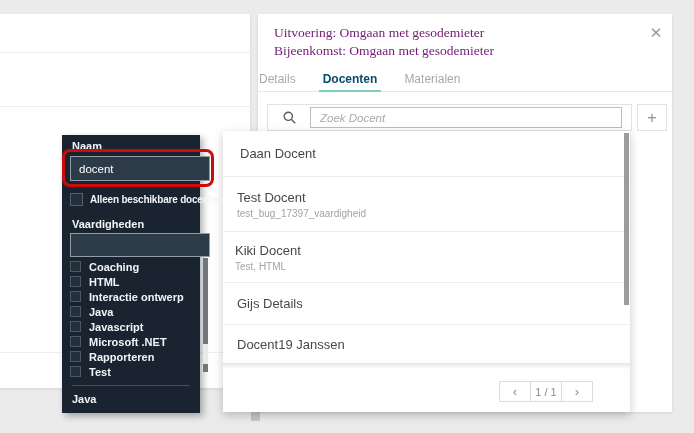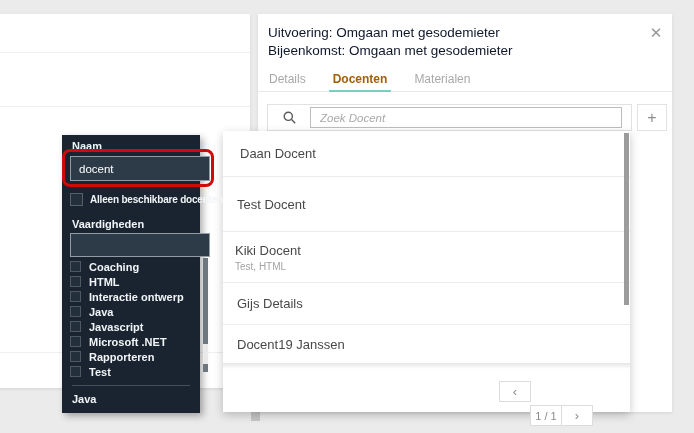--- a/index.html
+++ b/index.html
@@ -14,33 +14,33 @@
     background:#fff; box-shadow:0 1px 3px rgba(0,0,0,.10);
   }
   .left-card .hline { position:absolute; left:0; right:0; height:1px; background:#efefef; }
   .hline.l1 { top:38px; } .hline.l2 { top:92px; } .hline.l3 { top:338px; }
 
   
   .right-card {
     position:absolute; left:258px; top:14px; width:414px; height:398px;
     background:#fff; box-shadow:0 1px 3px rgba(0,0,0,.10);
   }
-  .dlg-header { position:absolute; left:10px; top:10px; font-size:13.5px; line-height:18px; color:#0f172a; }
+  .dlg-header { position:absolute; left:16px; top:10px; font-size:13.5px; line-height:18px; color:#701a75;font-family:Liberation Serif, serif; }
   .close-btn {
     position:absolute; right:5px; top:8px; width:22px; height:22px;
     display:flex; align-items:center; justify-content:center;
     color:#979797; font-size:15px; cursor:pointer;
   }
   .tabs-row {
     position:absolute; left:0; right:0; top:58px; height:19px;
-    border-bottom:1px solid #e8e8e8; padding-left:10px;
+    border-bottom:1px solid #e8e8e8; padding-left:0;
     display:flex; gap:25px; box-sizing:content-box;
   }
   .tab { position:relative; font-size:12px; color:#a8a8a8; padding:0 1px; cursor:pointer; white-space:nowrap; }
-  .tab.active { color:#a16207; font-weight:bold; }
+  .tab.active { color:#0c4a6e; font-weight:bold; }
   .tab.active::after {
     content:""; position:absolute; left:-3px; right:-3px; bottom:-1px; height:2px;
     background:#7ecdc1;
   }
   .search-box {
     position:absolute; left:9px; top:90px; width:365px; height:27px;
     border:1px solid #e2e2e2; box-sizing:border-box;
     display:flex; align-items:center; background:#fff;
   }
   .search-icon-cell { width:42px; display:flex; align-items:center; justify-content:center; cursor:pointer; }
@@ -81,21 +81,21 @@
   .flyout-scrollbar {
     position:absolute; right:1px; top:2px; width:5px; height:172px;
     background:#9c9c9c; cursor:pointer;
   }
   .pagination { position:absolute; left:276px; top:250px; display:flex; }
   .page-cell {
     width:32px; height:21px; box-sizing:border-box; border:1px solid #dcdcdc;
     display:flex; align-items:center; justify-content:center;
     font-size:11px; color:#8a8a8a; background:#fff;
   }
-  .page-cell + .page-cell { margin-left:-1px;margin-top:24px; }
+  .page-cell + .page-cell { margin-left:-1px; }
   .page-cell.btn { cursor:pointer; font-size:13px; }
 
   
   .filter-panel {
     position:absolute; left:62px; top:135px; width:138px; height:278px;
     background:#1a2430; color:#f2f5f7; box-shadow:3px 3px 7px rgba(0,0,0,.32);
   }
   .fp-label { position:absolute; left:10px; font-size:11px; font-weight:bold; white-space:nowrap; }
   .fp-naam-label  { top:5px; }
   .fp-vaard-label { top:83px; }
@@ -172,20 +172,21 @@
     <div class="add-box">+</div>
   </div>
 
   <div class="flyout z3">
     <div class="docent-row">
       <div class="docent-name">Daan Docent</div>
 
     </div>
     <div class="docent-row">
       <div class="docent-name">Test Docent</div>
+      <div class="docent-sub">test_bug_17397_vaardigheid</div>
     </div>
     <div class="docent-row">
       <div class="docent-name">Kiki Docent</div>
       <div class="docent-sub">Test, HTML</div>
     </div>
     <div class="docent-row">
       <div class="docent-name">Gijs Details</div>
 
     </div>
     <div class="docent-row">

